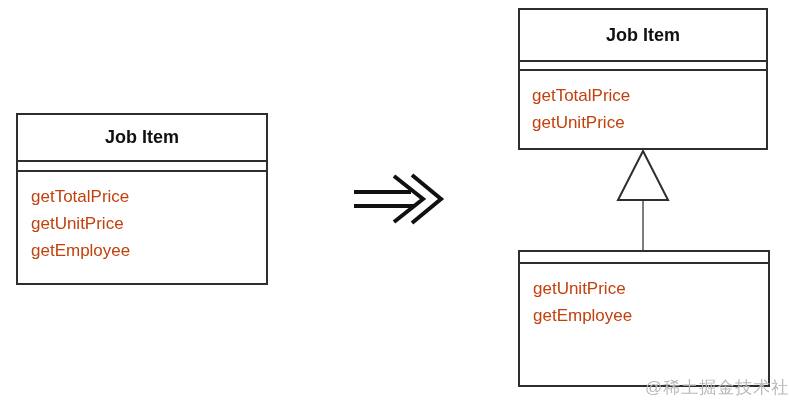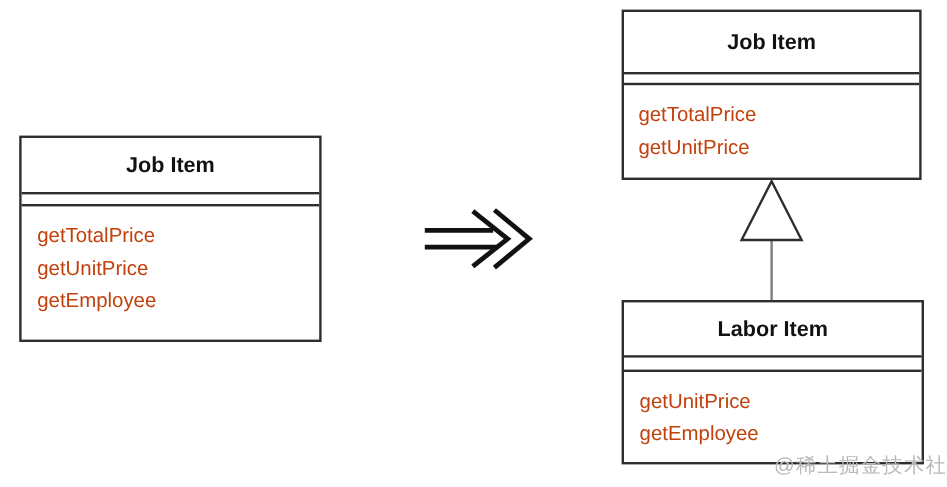--- a/index.html
+++ b/index.html
@@ -101,21 +101,20 @@
       <div class="uml-method">getUnitPrice</div>
     </div>
   </div>
 
   <svg class="svg-layer" id="inheritance-connector" viewBox="0 0 92 108">
     <line x1="45" y1="54" x2="45" y2="106" stroke="#7d7d7d" stroke-width="2"></line>
     <polygon points="45,5 70,54 20,54" fill="#ffffff" stroke="#2e2e2e" stroke-width="2" stroke-linejoin="miter"></polygon>
   </svg>
 
   <div class="uml-box" id="box-child">
-    <div class="uml-title">Labor Item</div>
     <div class="uml-attrs"></div>
     <div class="uml-methods">
       <div class="uml-method">getUnitPrice</div>
       <div class="uml-method">getEmployee</div>
     </div>
   </div>
 
   <div class="watermark">@稀土掘金技术社区</div>
 
 </div>

